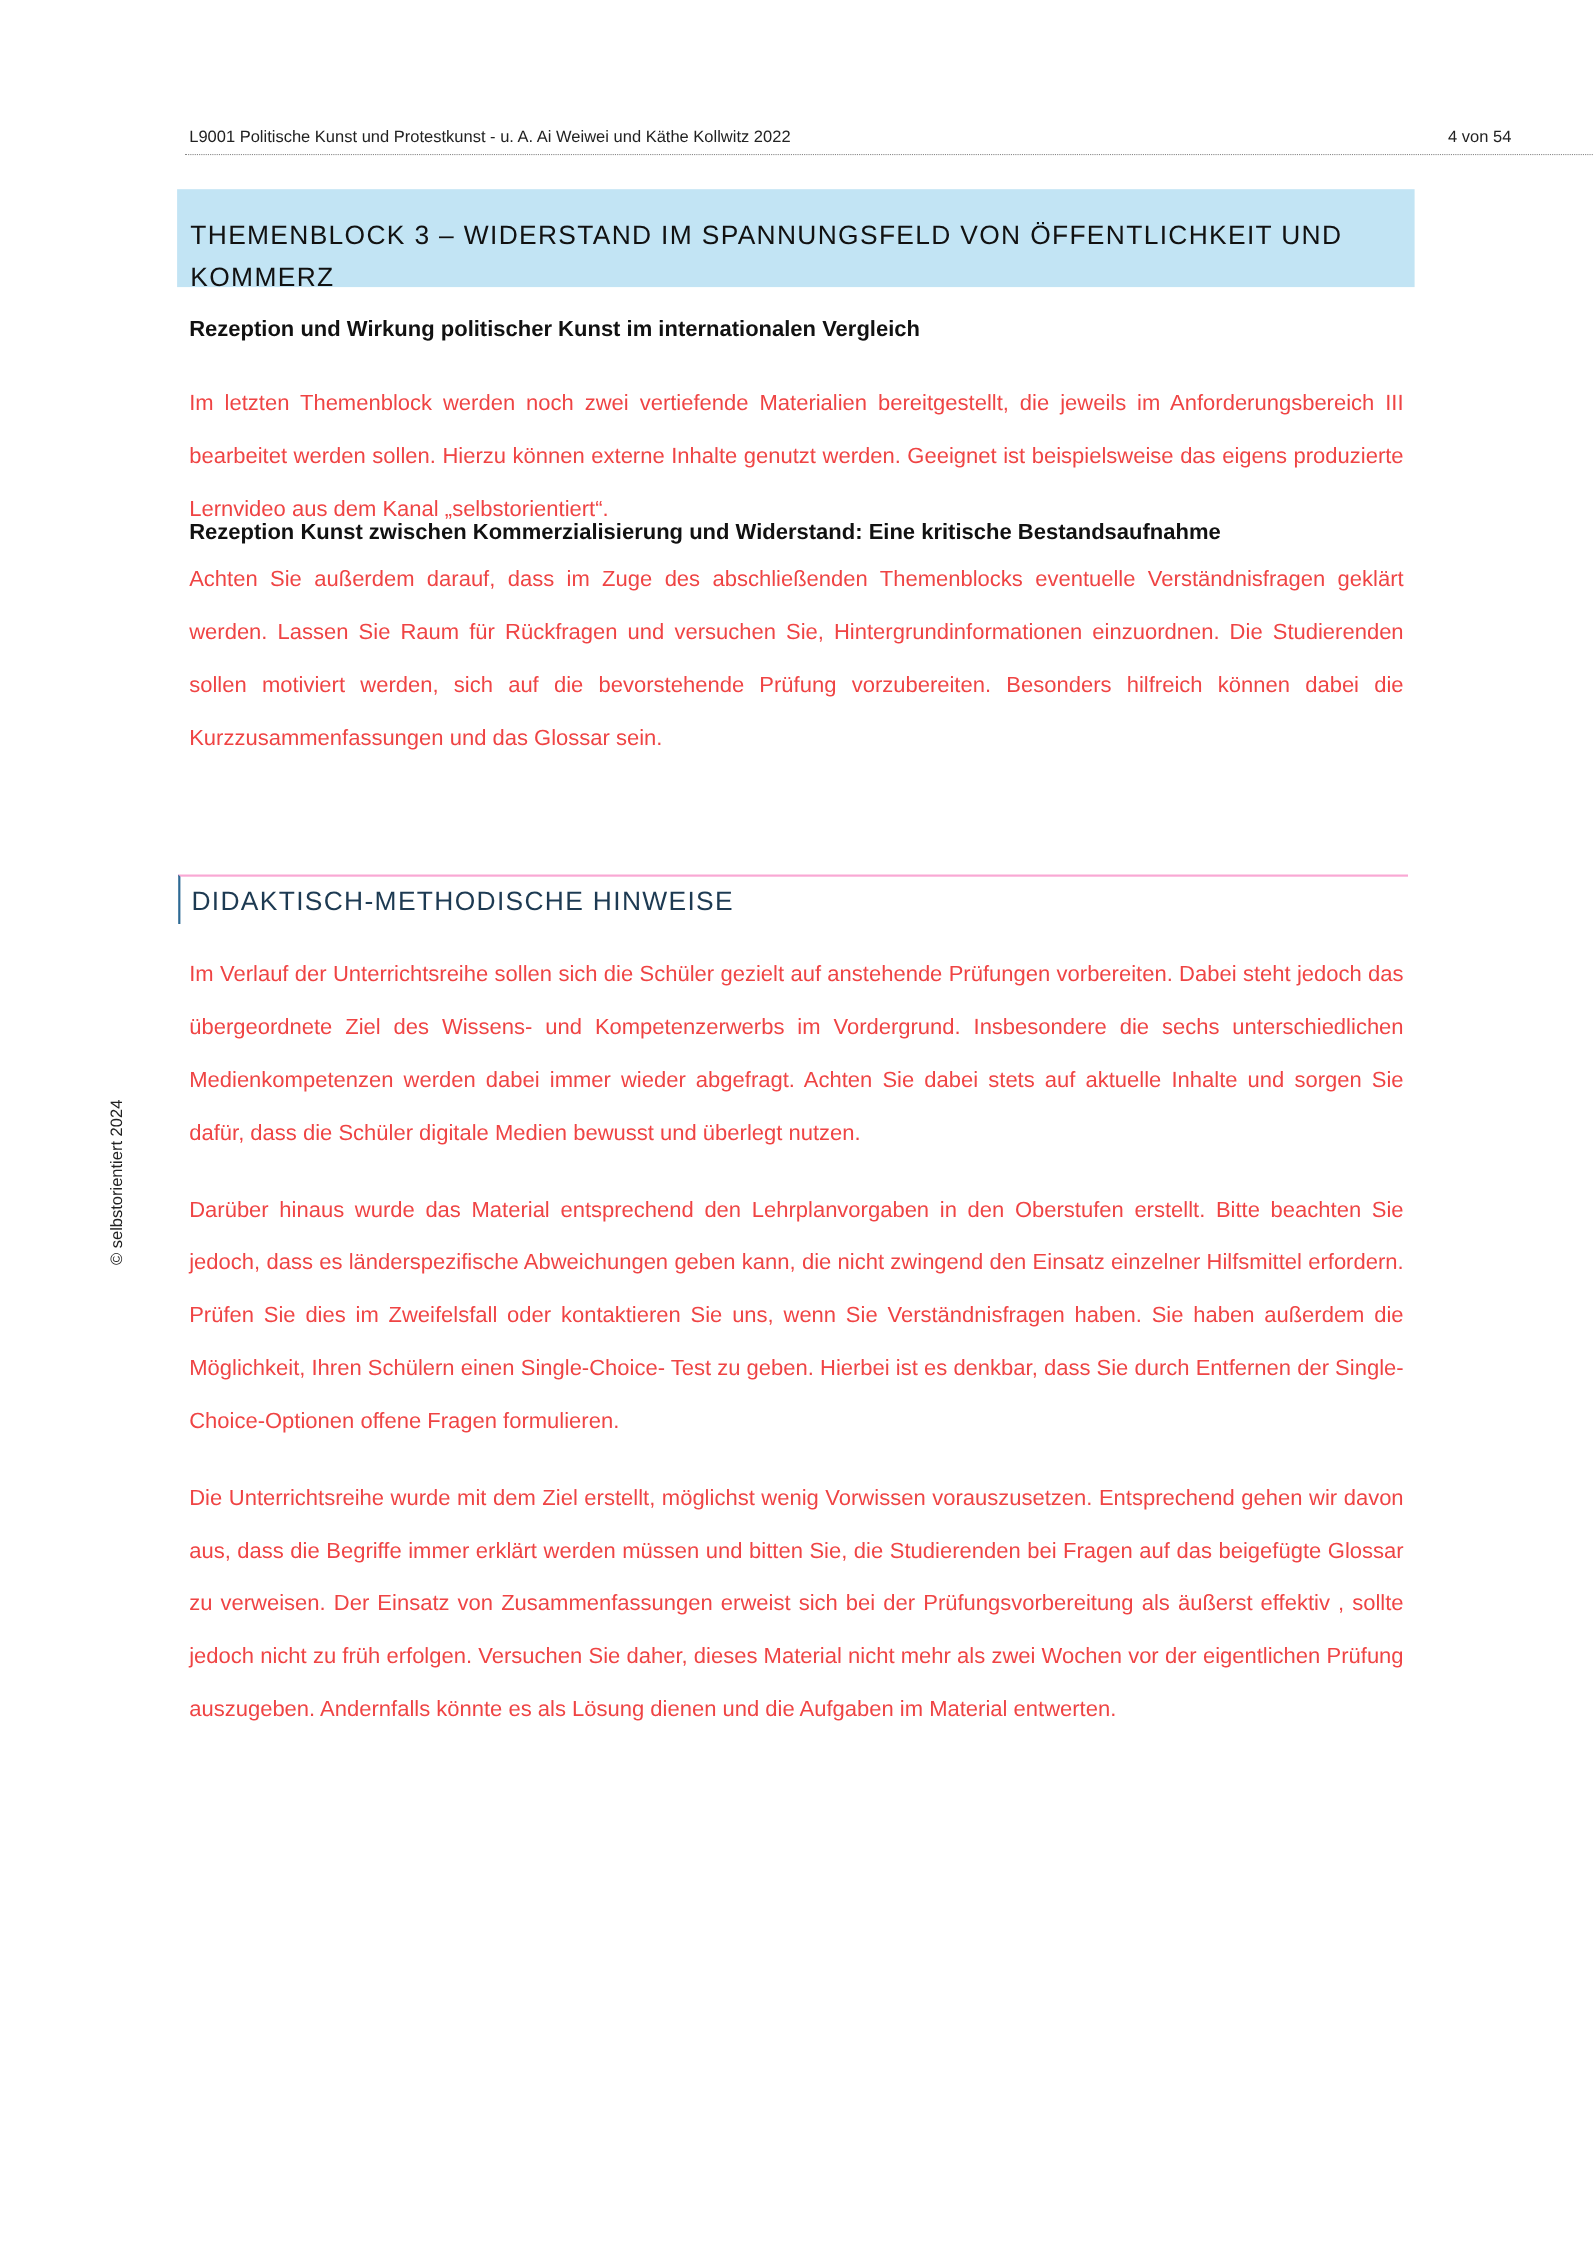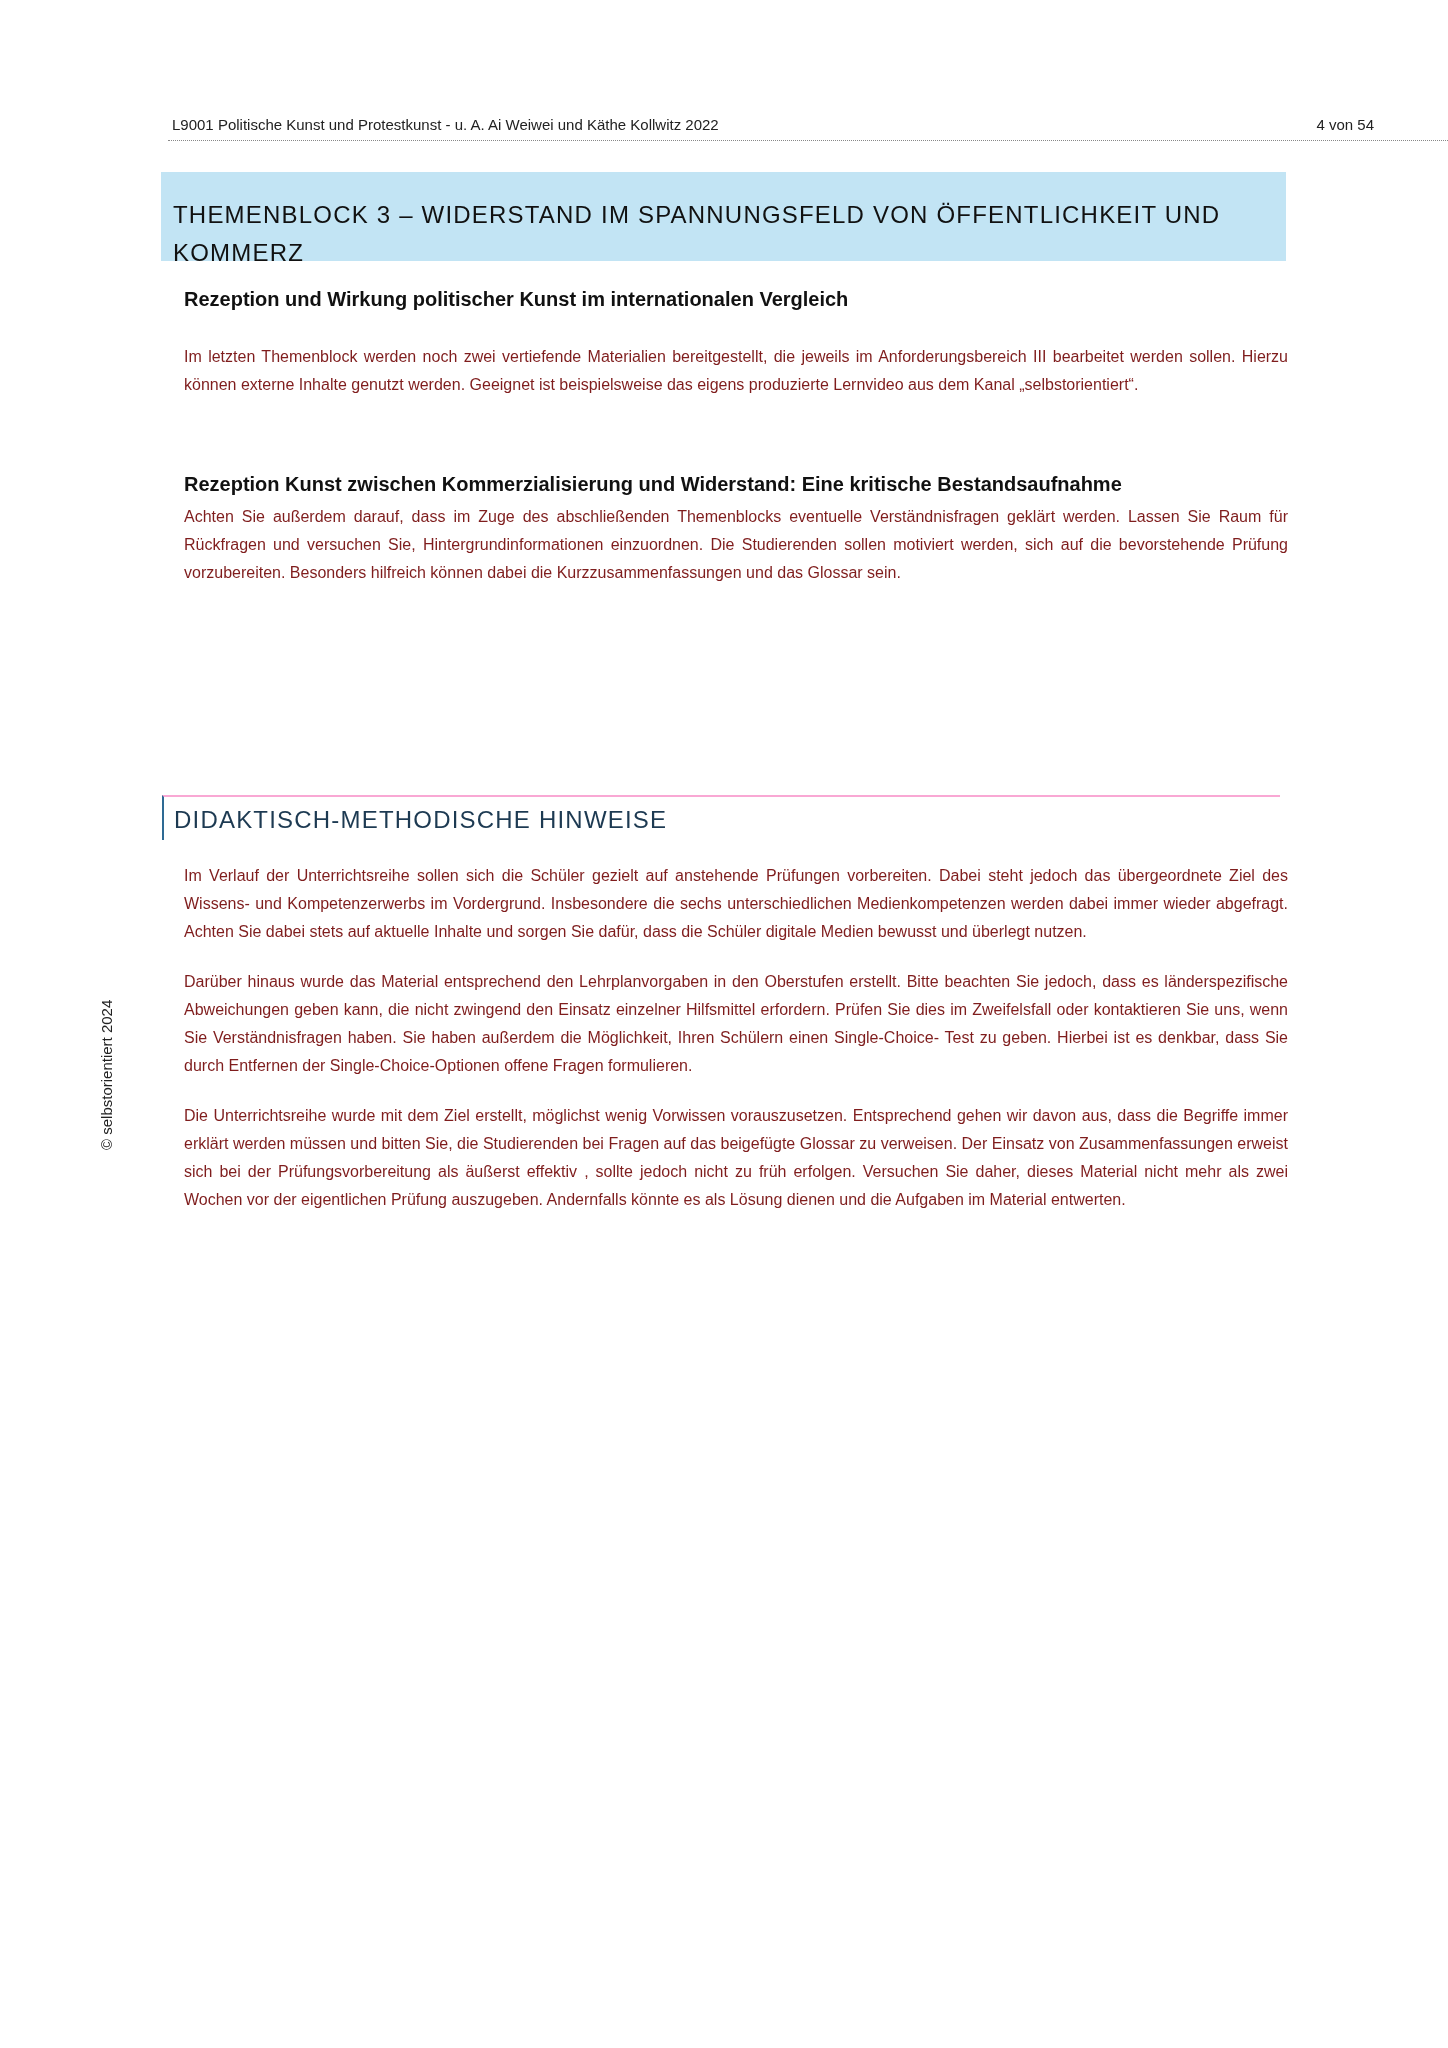--- a/index.html
+++ b/index.html
@@ -3,23 +3,23 @@
 <meta charset="utf-8">
 <style>
   html, body { margin:0; padding:0; background:#ffffff; }
   body { width:1448px; height:2048px; position:relative; overflow:hidden; font-family:"Liberation Sans", sans-serif; color:#111; }
   .header { position:absolute; left:172px; top:116px; width:1200px; height:22px; font-size:15px; color:#222; }
   .header .title { position:absolute; left:0; top:0; }
   .header .pageno { position:absolute; right:-2px; top:0; width:70px; text-align:right; }
   .header-rule { position:absolute; left:168px; top:140px; width:1280px; border-top:1px dotted #888; }
   .band { position:absolute; left:161px; top:172px; width:1125px; height:89px; background:#c2e4f4; }
   .band .t { position:absolute; left:12px; top:24px; width:1100px; font-size:24px; line-height:38px; letter-spacing:1.2px; color:#111; }
-  .content { position:absolute; left:172px; width:1104px;margin-left:12px; }
+  .content { position:absolute; left:172px; width:1104px; }
   .sub { font-size:20px; font-weight:bold; color:#111; }
-  p.body { margin:0; font-size:16px; line-height:28px; text-align:justify; color:#7f1d1d; }
+  p.body { margin:0; font-size:20px; line-height:48px; text-align:justify; color:#ef4444; }
   .didak { position:absolute; left:162px; top:795px; width:1116px; height:43px; border-top:2px solid #f9a8d4; border-left:2px solid #2e6a94; }
   .didak .t { position:absolute; left:10px; top:9px; font-size:24px; letter-spacing:1.2px; color:#1d3a52; }
   .vertical { position:absolute; left:98px; top:1150px; transform-origin:0 0; transform:rotate(-90deg); font-size:15px; color:#222; white-space:nowrap; }
 </style>
 </head>
 <body>
 
 <div class="header">
   <span class="title">L9001 Politische Kunst und Protestkunst - u. A. Ai Weiwei und Käthe Kollwitz 2022</span>
   <span class="pageno">4 von 54</span>

